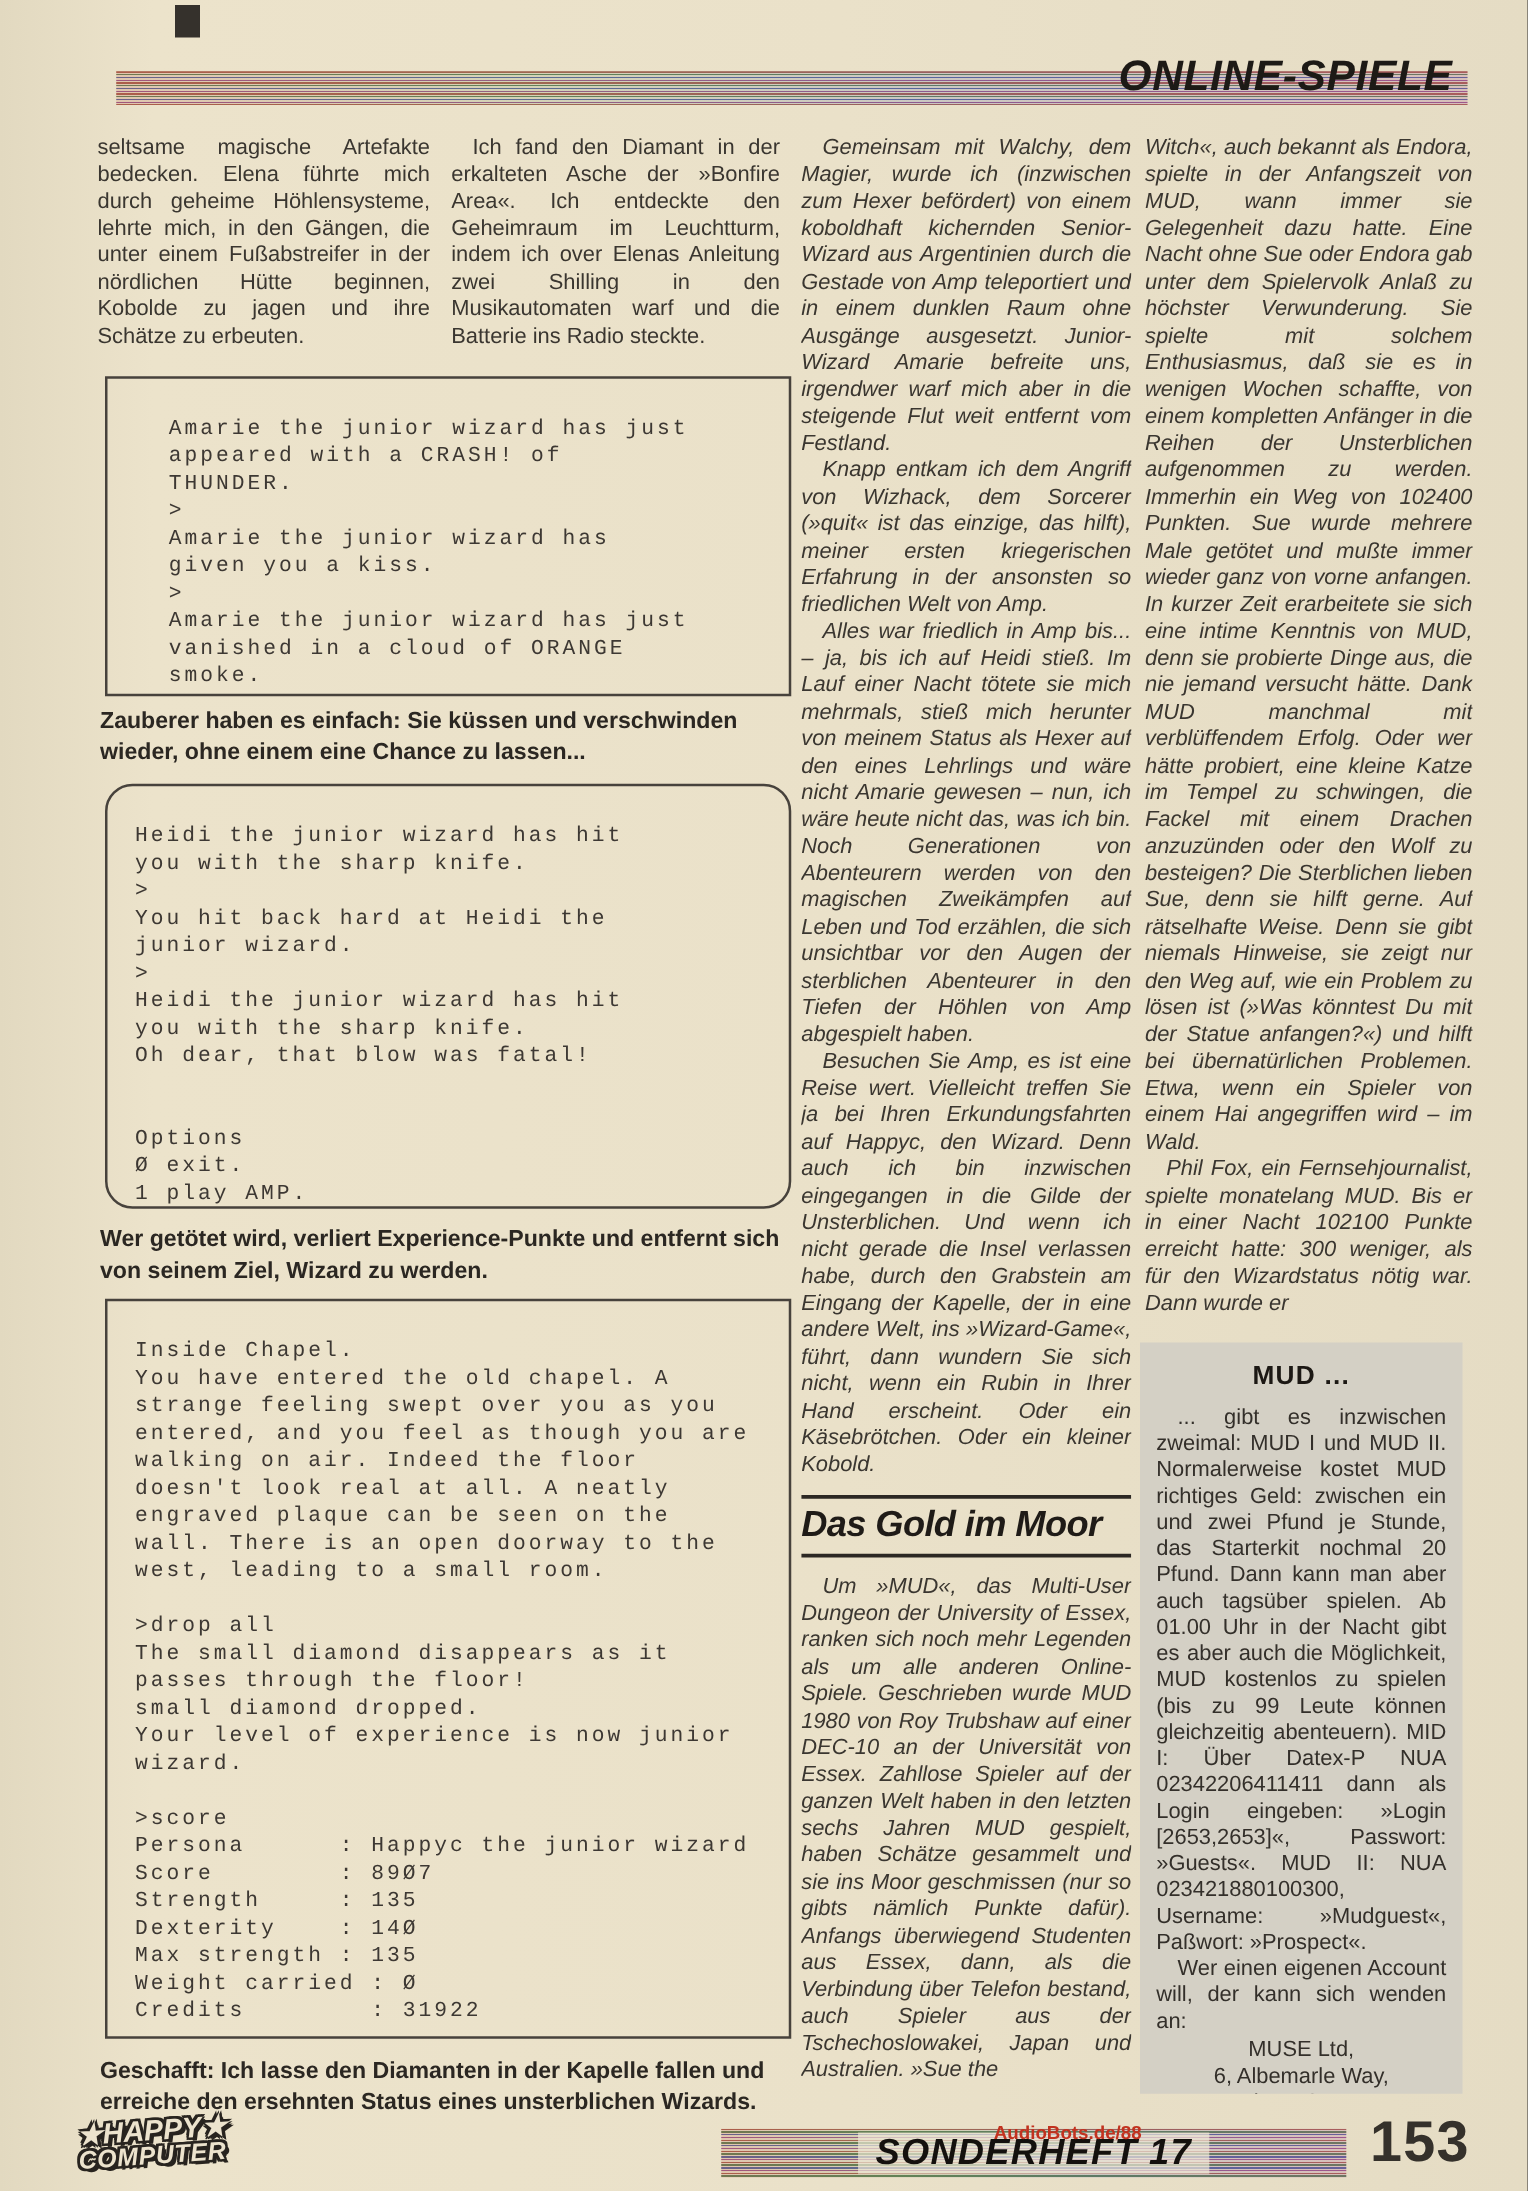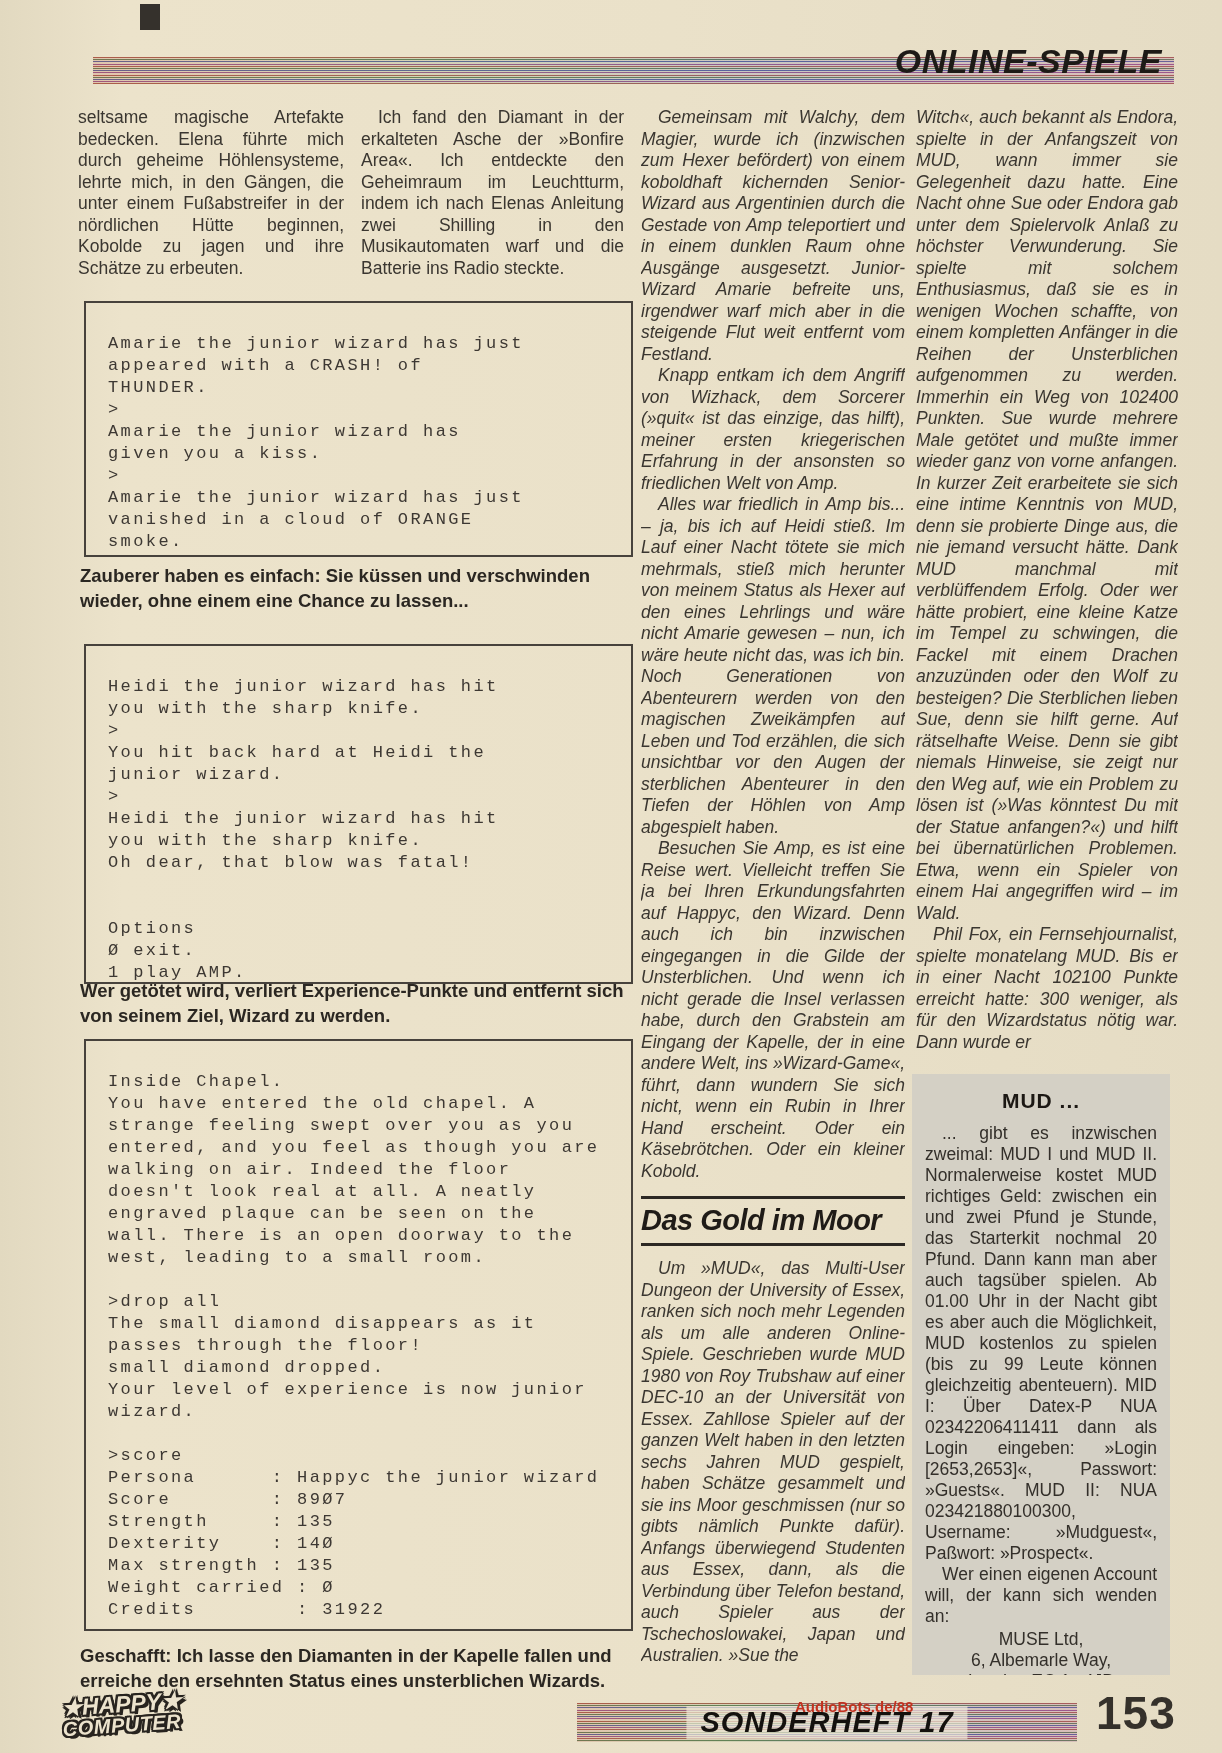--- a/index.html
+++ b/index.html
@@ -34,22 +34,22 @@
   #col1 { left:78px;  top:107px; width:266px; height:178px; }
   #col2 { left:361px; top:107px; width:263px; height:178px; }
   #col3 { left:641px; top:107px; width:264px; height:1590px;font-style:italic; }
   #col4 { left:916px; top:107px; width:262px; height:952px;font-style:italic; }
   .section-heading {
     margin:14px 0 12px; padding:6px 0 8px; border-top:3px solid #2c2823; border-bottom:3px solid #2c2823;
     font-size:29px; font-weight:900; letter-spacing:-.5px; text-indent:0; text-align:left;
     color:#1f1b17; line-height:1.05;
   }
   .termbox { position:absolute; left:84px; width:549px; border:2px solid #47423c; }
-  #box1 { top:301px; height:256px; }
-  #box2 { top:644px; height:340px; }
+  #box1 { top:301px; height:256px;padding-left:27px; }
+  #box2 { top:627px; height:340px;border-radius:22px; }
   #box3 { top:1039px; height:592px; }
   .termbox pre {
     margin:0; padding:30px 8px 10px 22px; font-family:"Liberation Mono",monospace;
     font-size:17px; line-height:22px; letter-spacing:2.4px; color:#3d3833; white-space:pre; overflow:hidden;
   }
   .caption {
     position:absolute; left:80px; width:548px; font-weight:700; font-size:18.5px;
     line-height:25px; color:#2b2722;
   }
   #cap1 { top:563px; }
@@ -88,21 +88,21 @@
   <div class="print-mark"></div>
 
   <div class="header-band stripes"></div>
   <div class="header-title">ONLINE-SPIELE</div>
 
   <div class="text-col flush" id="col1">
       <p>seltsame magische Artefakte bedecken. Elena führte mich durch geheime Höhlensysteme, lehrte mich, in den Gängen, die unter einem Fußabstreifer in der nördlichen Hütte beginnen, Kobolde zu jagen und ihre Schätze zu erbeuten.</p>
     </div>
 
   <div class="text-col" id="col2">
-      <p>Ich fand den Diamant in der erkalteten Asche der »Bonfire Area«. Ich entdeckte den Geheimraum im Leuchtturm, indem ich nach Elenas Anleitung zwei Shilling in den Musikautomaten warf und die Batterie ins Radio steckte.</p>
+      <p>Ich fand den Diamant in der erkalteten Asche der »Bonfire Area«. Ich entdeckte den Geheimraum im Leuchtturm, indem ich over Elenas Anleitung zwei Shilling in den Musikautomaten warf und die Batterie ins Radio steckte.</p>
     </div>
 
   <div class="termbox" id="box1">
     <pre>Amarie the junior wizard has just
 appeared with a CRASH! of
 THUNDER.
 &gt;
 Amarie the junior wizard has
 given you a kiss.
 &gt;

